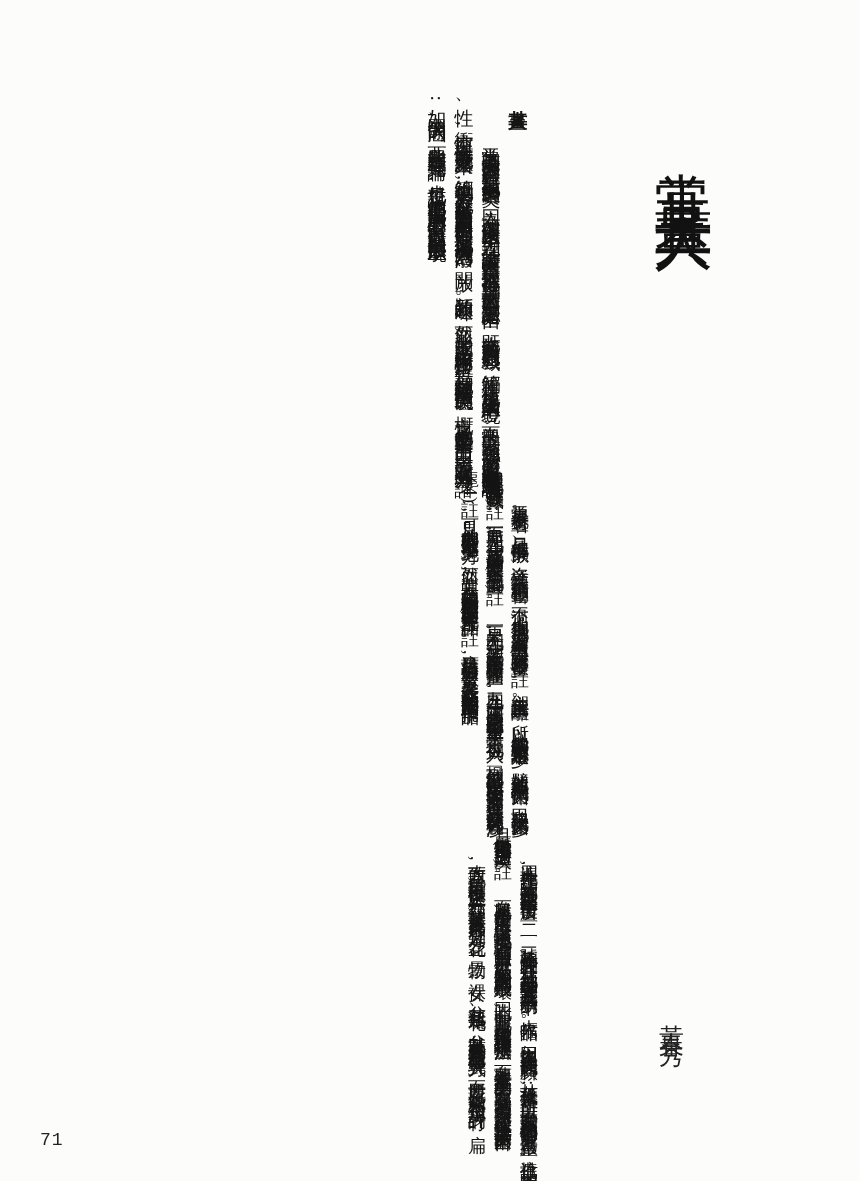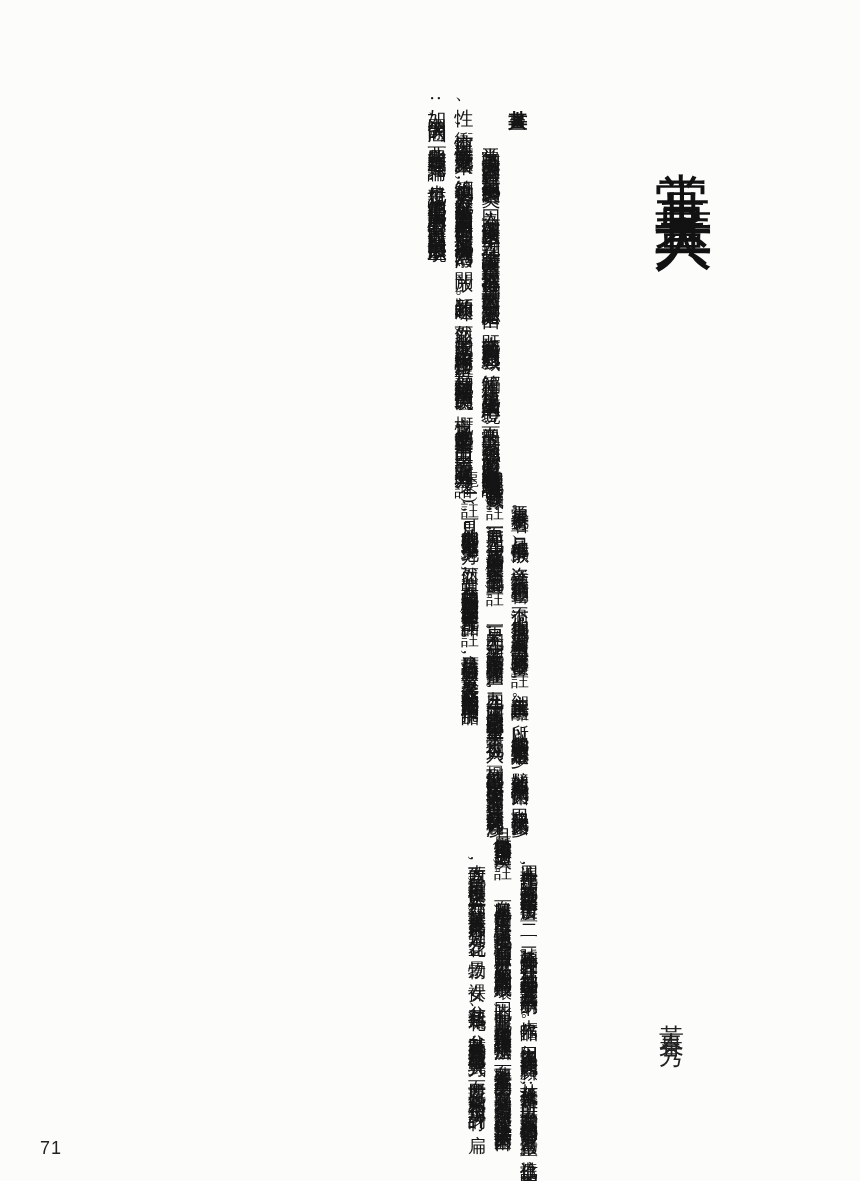--- a/index.html
+++ b/index.html
@@ -85,22 +85,21 @@
     letter-spacing: 1.5px;
     line-height: 26px;
   }
   .page-number {
     position: absolute;
     left: 40px;
     top: 1130px;
     font-size: 18px;
     letter-spacing: 1px;
     color: #222;
-    font-family: Liberation Sans, sans-serif;
-    margin-top: 8px;
+    font-family: Liberation Mono, monospace;
   }
 </style>
 </head>
 <body>
 
 <div class="page">
 
   <div class="title-calligraphy vtext">常玉其畫其人</div>
 
   <div class="author vtext">黃春秀</div>

